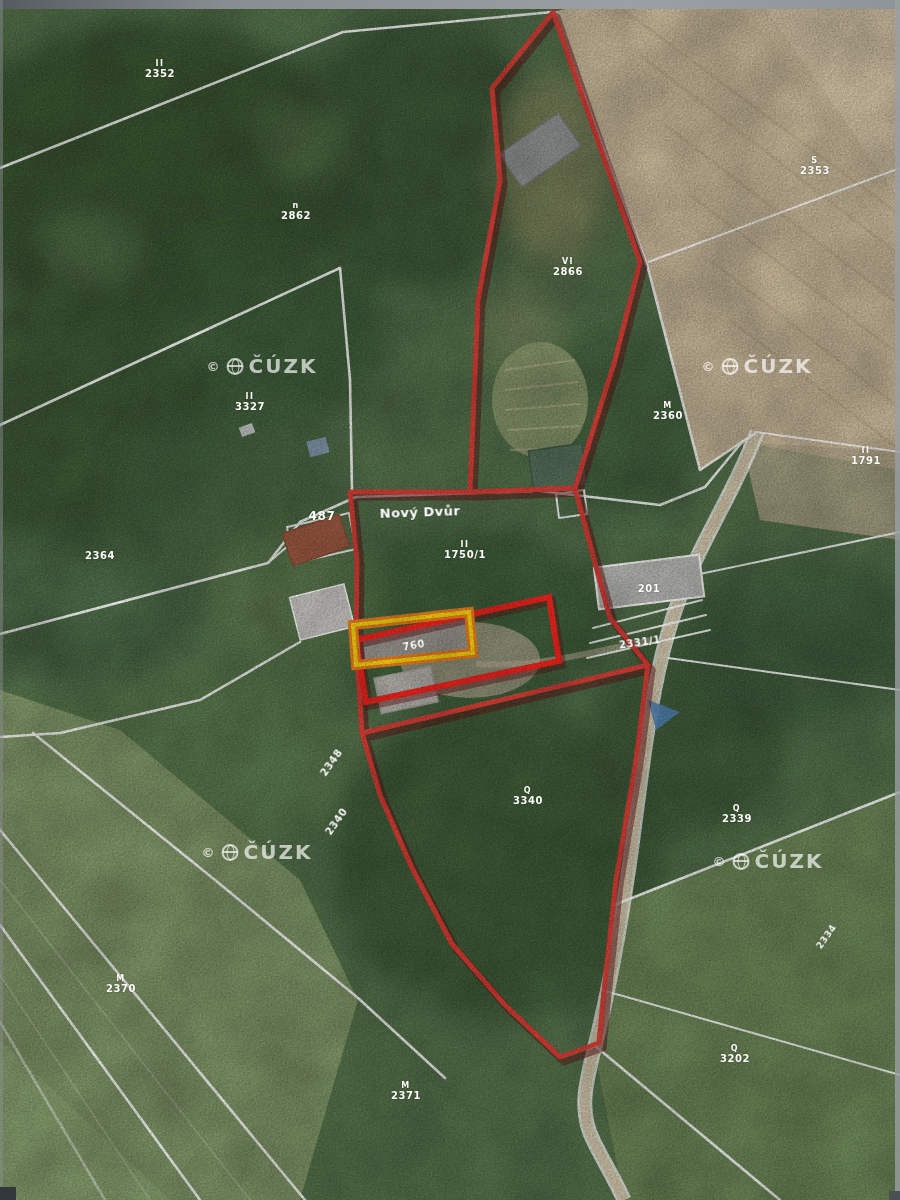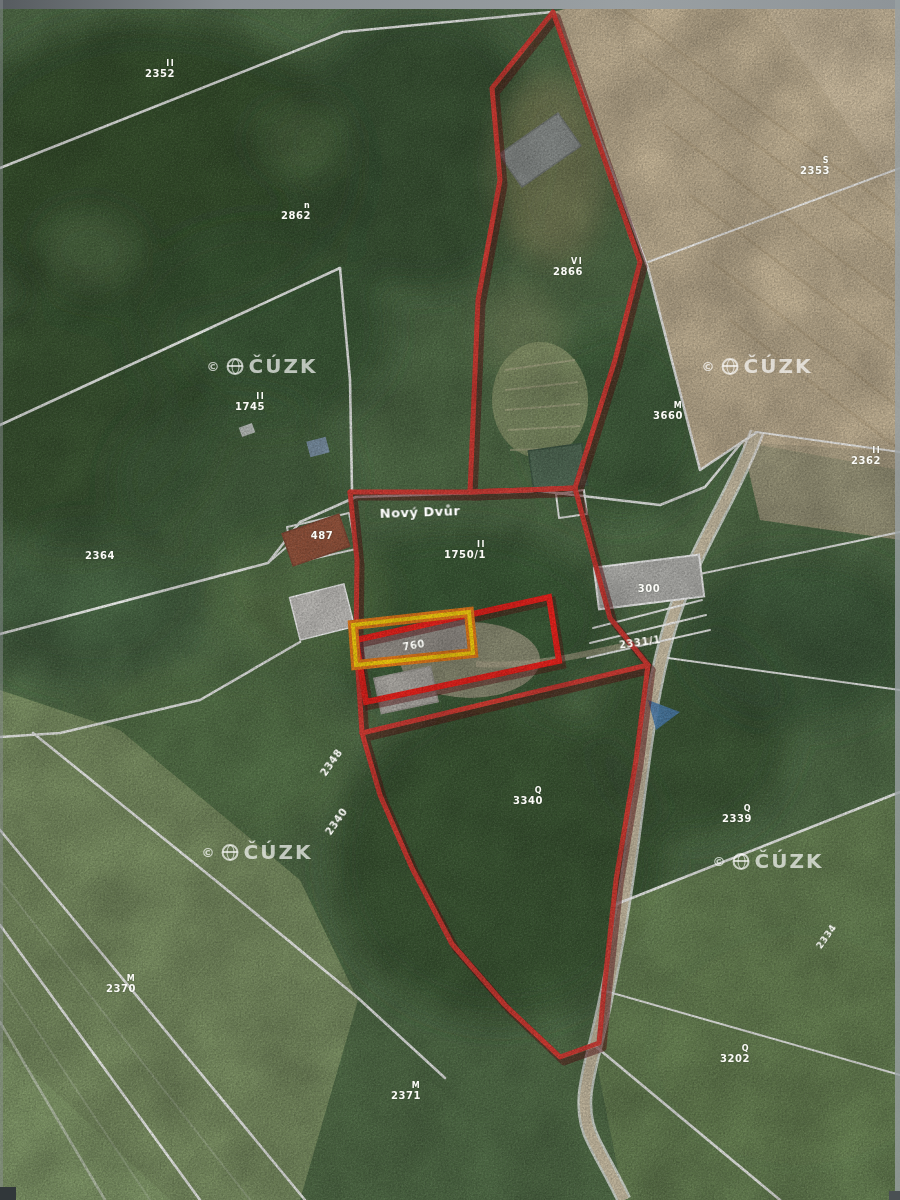--- a/index.html
+++ b/index.html
@@ -4,21 +4,21 @@
 <style>
   html,body{margin:0;padding:0;background:#3a3f3a;}
   .map{position:relative;width:900px;height:1200px;overflow:hidden;
        background:#53704a;font-family:"DejaVu Sans",sans-serif;}
   .map svg{position:absolute;left:0;top:0;}
   .plabel{position:absolute;color:#fbfbf7;font-family:"DejaVu Sans",sans-serif;
           font-weight:bold;font-size:10px;letter-spacing:.6px;text-align:center;
           line-height:1.05;white-space:nowrap;
           transform:translate(-50%,-50%) rotate(var(--rot,0deg));
           text-shadow:0 0 2px rgba(30,40,30,.55);filter:blur(.35px);}
-  .plabel .sym{display:block;font-size:8px;letter-spacing:1.5px;margin-bottom:1px;text-align:right;}
+  .plabel .sym{display:block;font-size:8px;letter-spacing:1.5px;margin-bottom:1px;}
   .place{position:absolute;color:#ffffff;font-weight:bold;font-size:13px;
          letter-spacing:.5px;transform:translate(-50%,-50%) rotate(-2deg);
          text-shadow:0 0 2px rgba(30,40,30,.6);filter:blur(.3px);}
   .wm{position:absolute;display:flex;align-items:center;gap:5px;
       transform:translate(-50%,-50%);color:rgba(255,255,255,.68);
       font-weight:bold;font-size:20px;letter-spacing:2px;filter:blur(.45px);}
   .wm .copy{font-size:13px;font-weight:bold;}
   .globe{display:inline-block;width:17px;height:17px;position:relative;
          border:2px solid rgba(255,255,255,.68);border-radius:50%;box-sizing:border-box;}
   .globe::before{content:"";position:absolute;top:-1px;bottom:-1px;left:50%;width:8px;
@@ -188,27 +188,27 @@
 
     <rect width="900" height="1200" filter="url(#canopy)" opacity=".22"></rect>
     <rect width="900" height="1200" filter="url(#grainDark)" opacity=".22"></rect>
     <rect width="900" height="1200" filter="url(#grainLight)" opacity=".1"></rect>
   </svg>
 
   <div class="plabel" style="left:160px;top:70px"><span class="sym">II</span><span>2352</span></div>
   <div class="plabel" style="left:296px;top:212px"><span class="sym">n</span><span>2862</span></div>
   <div class="plabel" style="left:815px;top:167px"><span class="sym">S</span><span>2353</span></div>
   <div class="plabel" style="left:568px;top:268px"><span class="sym">VI</span><span>2866</span></div>
-  <div class="plabel" style="left:250px;top:403px"><span class="sym">II</span><span>1745</span></div>
-  <div class="plabel" style="left:668px;top:412px"><span class="sym">M</span><span>3660</span></div>
-  <div class="plabel" style="left:866px;top:457px"><span class="sym">II</span><span>2362</span></div>
+  <div class="plabel" style="left:250px;top:403px"><span class="sym">II</span><span>3327</span></div>
+  <div class="plabel" style="left:668px;top:412px"><span class="sym">M</span><span>2360</span></div>
+  <div class="plabel" style="left:866px;top:457px"><span class="sym">II</span><span>1791</span></div>
   <div class="plabel" style="left:100px;top:556px"><span class="sym"></span><span>2364</span></div>
   <div class="plabel" style="left:465px;top:551px"><span class="sym">II</span><span>1750/1</span></div>
-  <div class="plabel" style="left:322px;top:536px;font-size:10px"><span>487</span></div>
-  <div class="plabel" style="left:649px;top:589px"><span>300</span></div>
+  <div class="plabel" style="left:322px;top:516px;font-size:12px"><span>487</span></div>
+  <div class="plabel" style="left:649px;top:589px"><span>201</span></div>
   <div class="plabel" style="left:640px;top:643px;--rot:-8deg"><span>2331/1</span></div>
   <div class="plabel" style="left:414px;top:646px;--rot:-10deg"><span>760</span></div>
   <div class="plabel" style="left:332px;top:763px;--rot:-55deg"><span>2348</span></div>
   <div class="plabel" style="left:337px;top:822px;--rot:-55deg"><span>2340</span></div>
   <div class="plabel" style="left:528px;top:797px"><span class="sym">Q</span><span>3340</span></div>
   <div class="plabel" style="left:737px;top:815px"><span class="sym">Q</span><span>2339</span></div>
   <div class="plabel" style="left:916px;top:902px;font-size:9px"><span>2335</span></div>
   <div class="plabel" style="left:827px;top:937px;--rot:-55deg;font-size:9px"><span>2334</span></div>
   <div class="plabel" style="left:121px;top:985px"><span class="sym">M</span><span>2370</span></div>
   <div class="plabel" style="left:406px;top:1092px"><span class="sym">M</span><span>2371</span></div>

